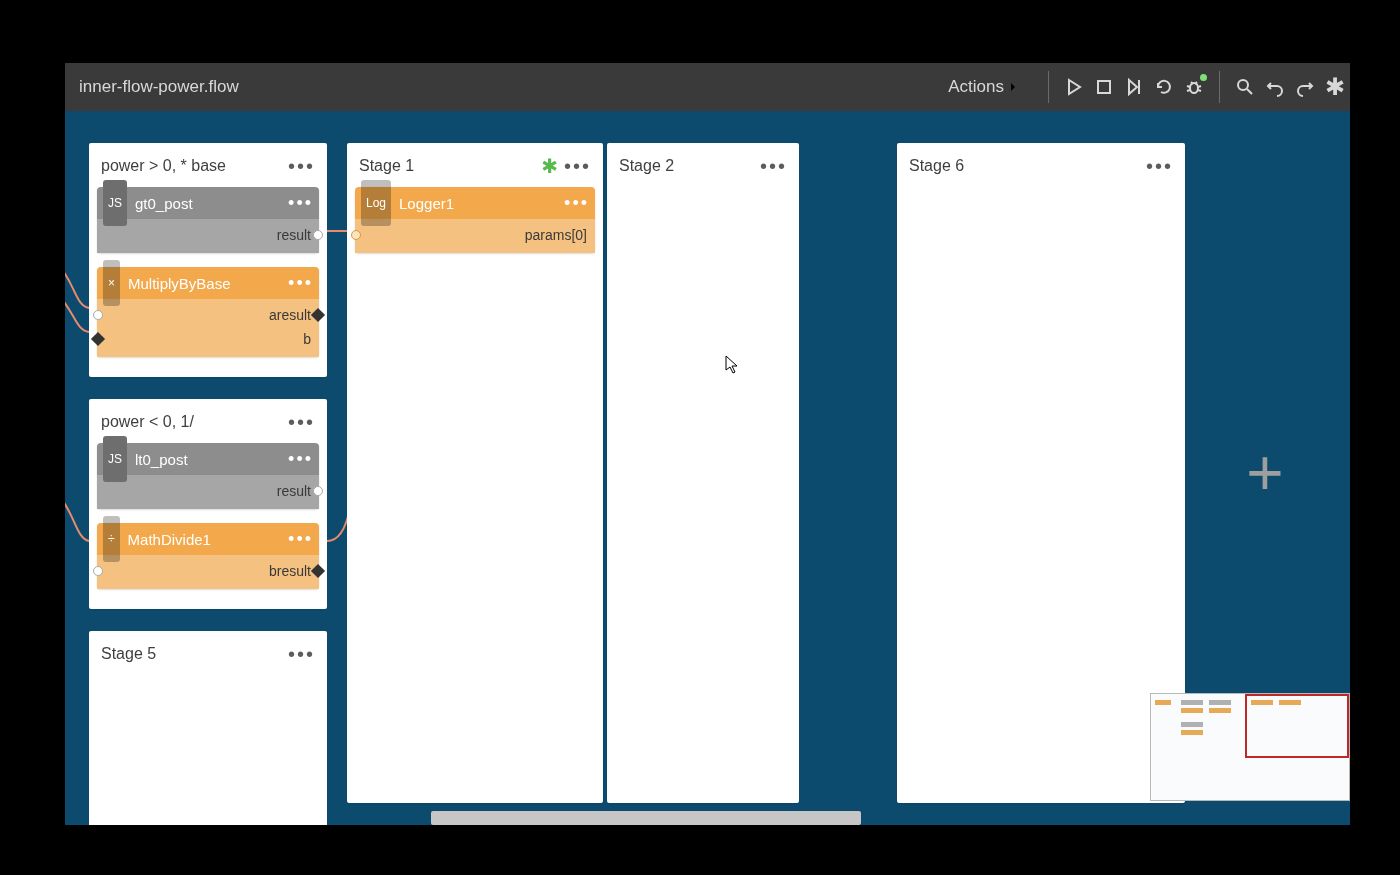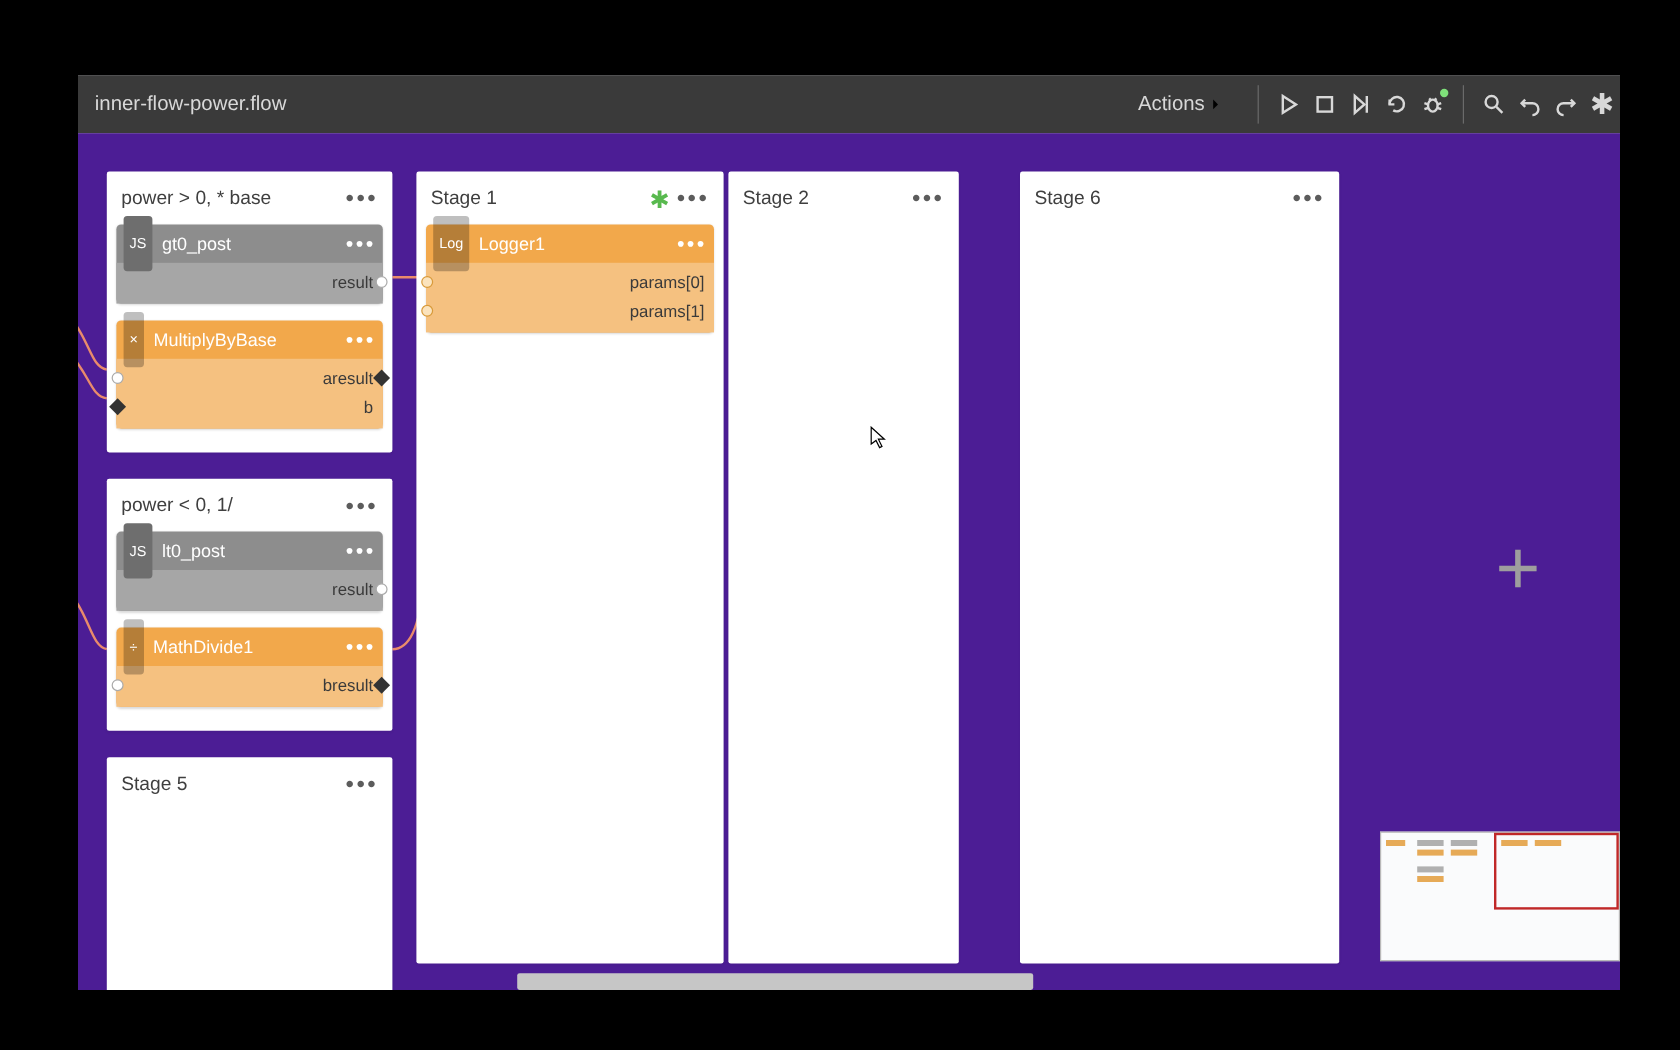--- a/index.html
+++ b/index.html
@@ -66,30 +66,30 @@
     height:7px;
     background:#7fe07a;
     border-radius:50%;
     top:2px; right:2px;
   }
   
   .canvas-wrap {
     flex: 1 1 auto;
     position: relative;
     overflow: hidden;
-    background: #4c1d95;
+    background: #0c4a6e;
   }
   .col1, .col2, .col3, .col4 {
     position: absolute;
     top: 32px;
   }
   .col1 { left: 24px; width: 238px; }
   .col2 { left: 282px; width: 256px; }
   .col3 { left: 542px; width: 192px; }
-  .col4 { left: 785px; width: 266px; }
+  .col4 { left: 832px; width: 288px; }
 
   .stage {
     background: #fff;
     border-radius: 2px;
     box-shadow: 0 1px 2px rgba(0,0,0,0.05);
     display: flex;
     flex-direction: column;
     padding: 6px 8px 10px 8px;
     margin-bottom: 22px;
   }
@@ -433,25 +433,20 @@
         <div class="node node-logger">
           <div class="node-header">
             <span class="badge">Log</span>
             <span>Logger1</span>
             <span class="nmore">•••</span>
           </div>
           <div class="node-body">
             <div class="row">
               <span class="port-l port-circle"></span>
               <span>params[0]</span>
-              <span></span>
-            </div>
-            <div class="row">
-              <span class="port-l port-circle"></span>
-              <span>params[1]</span>
               <span></span>
             </div>
           </div>
         </div>
       </div>
     </div>
 
     <div class="col3">
       <div class="stage tall">
         <div class="stage-head">

